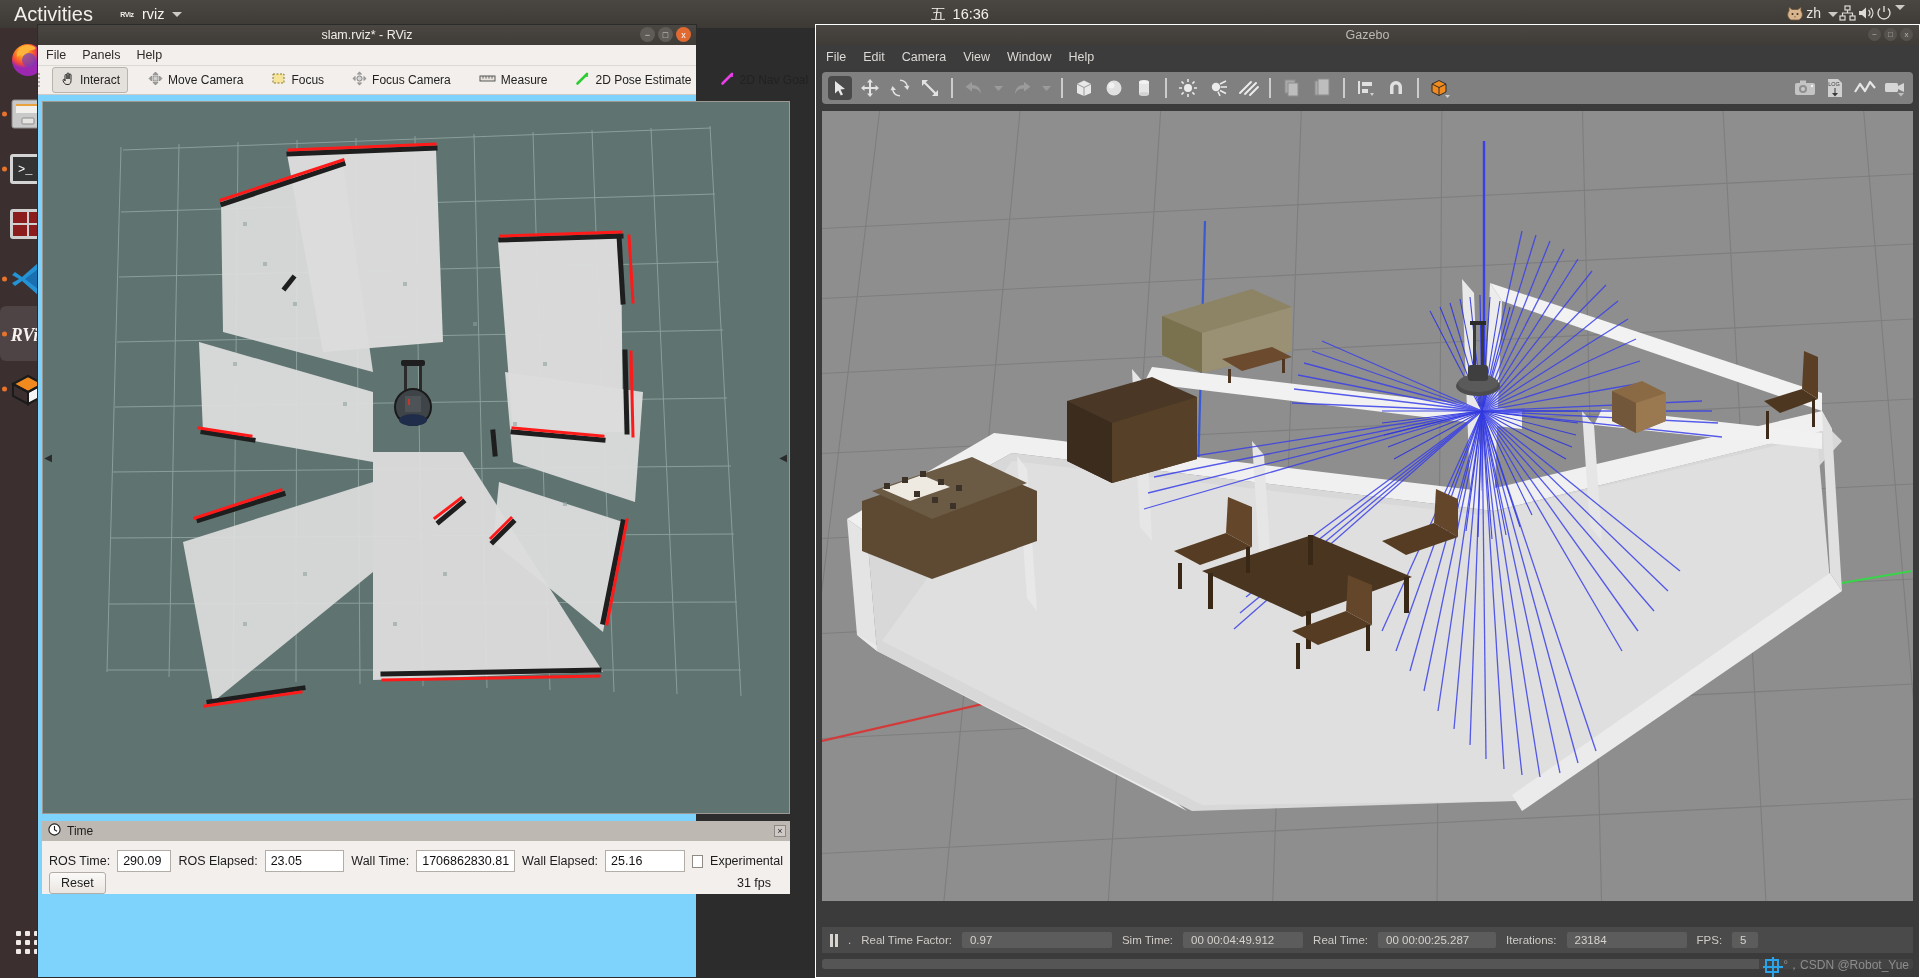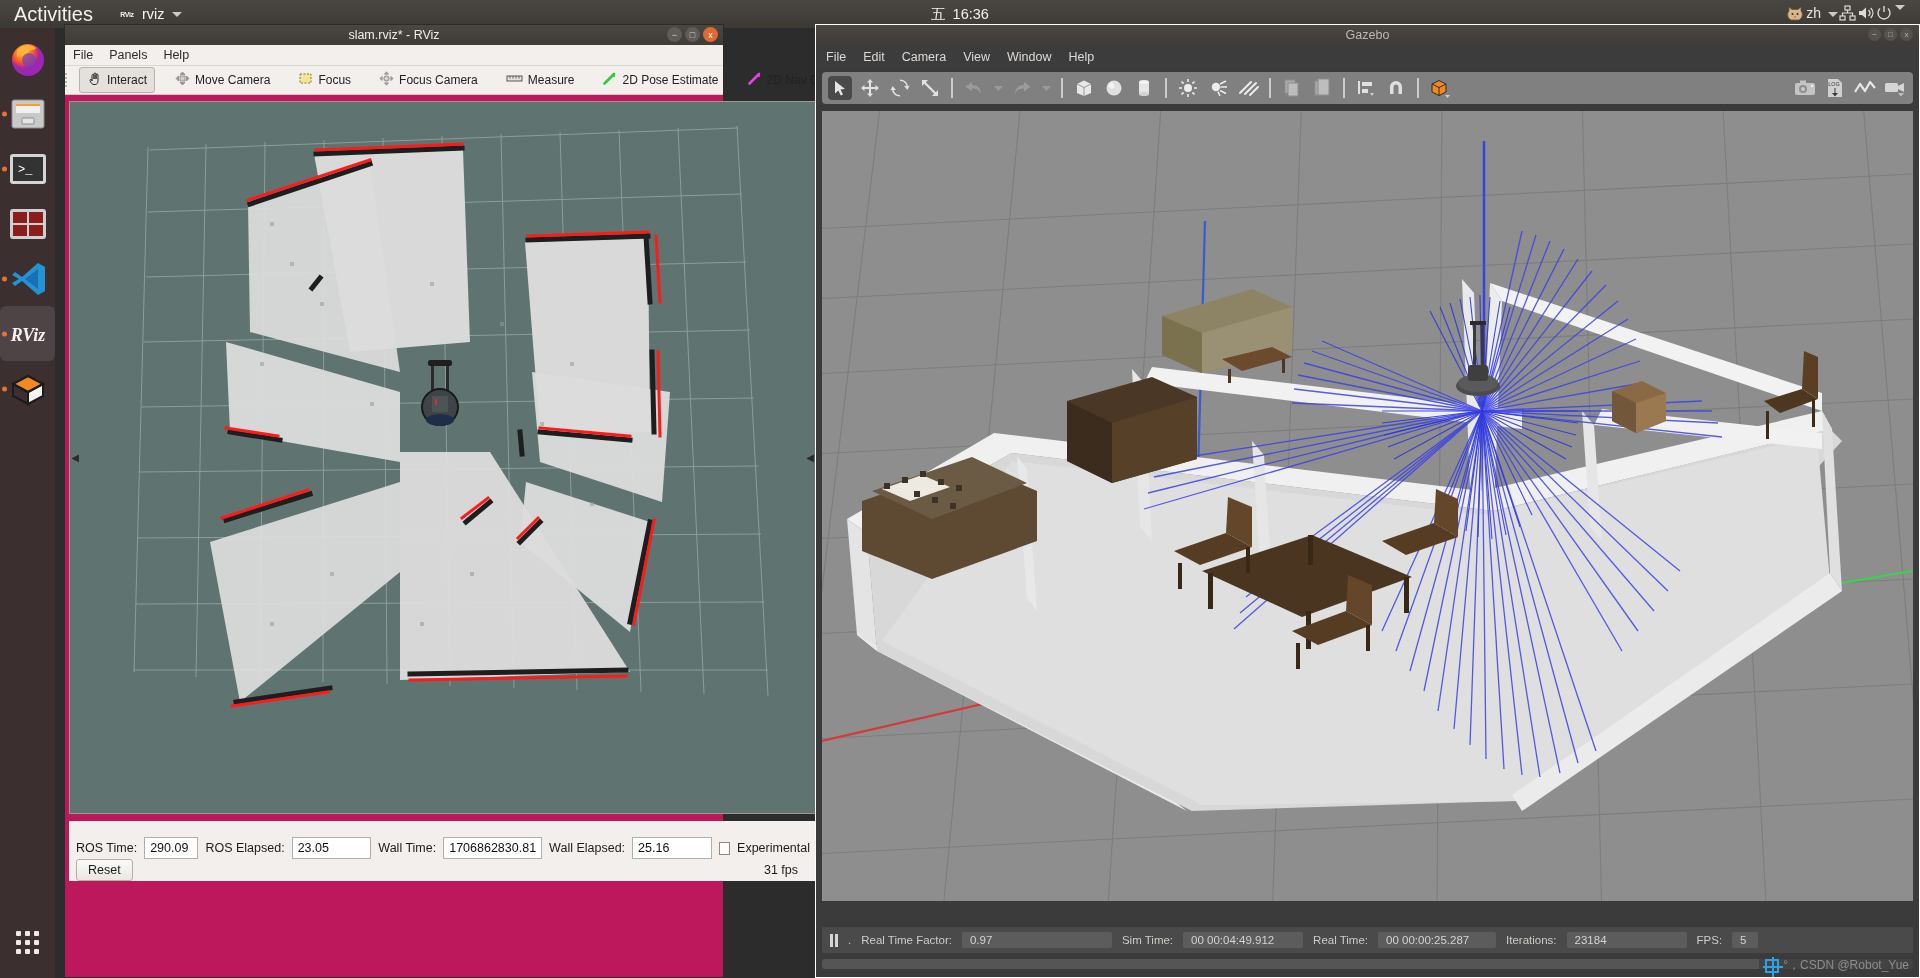--- a/index.html
+++ b/index.html
@@ -60,22 +60,22 @@
   }
   .dock-grid {
     position: absolute; left: 0; bottom: 12px; width: 55px; height: 48px;
     display: flex; align-items: center; justify-content: center;
   }
   .gridsq { display: grid; grid-template-columns: repeat(3,5px); gap: 4px; }
   .gridsq i { width: 5px; height: 5px; background: #efeae6; border-radius: 1px; display:block; }
 
   
   .rviz-win {
-    position: absolute; left: 64px; top: 24px; width: 660px; height: 954px;
-    background: #be185d; border: 1px solid #2b2b2b;
+    position: absolute; left: 37px; top: 24px; width: 660px; height: 954px;
+    background: #7dd3fc; border: 1px solid #2b2b2b;
   }
   .win-title {
     height: 20px; background: linear-gradient(#4a4743,#3f3c38);
     color: #efece9; font-size: 12.5px; display: flex; align-items: center;
     justify-content: center; position: relative;
   }
   .win-btns { position: absolute; right: 5px; top: 2px; display: flex; gap: 3px; }
   .wb { width: 15px; height: 15px; border-radius: 50%; display:flex; align-items:center;
         justify-content:center; font-size: 9px; color:#3a3a3a; }
   .wb.min { background: #5f5b56; color:#d8d4d0; }
@@ -124,21 +124,21 @@
   .timepanel {
     position: absolute; left: 4px; top: 796px; width: 748px; height: 152px;
   }
   .tp-header {
     height: 20px; background: #bdb8b2; display: flex; align-items: center;
     gap: 6px; padding: 0 6px; font-size: 12px; color: #1e1e1e; position: relative;
   }
   .tp-close { position:absolute; right: 4px; top: 4px; width: 12px; height: 12px;
     background: #cfcac5; border: 1px solid #8d8882; font-size: 9px; line-height: 10px;
     text-align: center; color: #2b2b2b; }
-  .tp-body { background: #f2efec; padding: 16px 7px 0 7px; }
+  .tp-body { background: #f2efec; padding: 9px 7px 0 7px; }
   .tp-row { display: flex; align-items: center; gap: 7px; font-size: 12.5px; color: #1c1c1c; }
   .tp-row .lbl { white-space: nowrap; }
   .field {
     border: 1px solid #b3ada7; background: #fff; height: 22px; line-height: 20px;
     padding: 0 5px; font-size: 12.5px; color: #111;
   }
   .chk { width: 13px; height: 13px; border: 1px solid #8f8a84; background: #fff;
          display:inline-block; }
   .tp-row2 { display:flex; align-items:center; justify-content: space-between;
              padding-right: 12px; }
@@ -557,20 +557,30 @@
           <ellipse cx="370" cy="318" rx="14" ry="6" fill="#1f2d4a"></ellipse>
           <rect x="362" y="294" width="16" height="16" fill="#4d5357"></rect>
           <rect x="365" y="297" width="2" height="6" fill="#c0392b"></rect>
         </g>
       </svg>
       <span class="view-left-arrow">◀</span>
       <span class="view3d-right-arrow">◀</span>
     </div>
 
     <div class="timepanel">
+      <div class="tp-header">
+        <span>
+          <svg width="13" height="13" viewBox="0 0 13 13">
+            <circle cx="6.5" cy="6.5" r="5.6" fill="#fff" stroke="#1e1e1e" stroke-width="1.1"></circle>
+            <path d="M6.5 3 L6.5 6.8 L9 8.2" fill="none" stroke="#1e1e1e" stroke-width="1.1"></path>
+          </svg>
+        </span>
+        <span>Time</span>
+        <span class="tp-close">×</span>
+      </div>
       <div class="tp-body">
         <div class="tp-row">
           <span class="lbl">ROS Time:</span>
           <span class="field" style="width:62px;">290.09</span>
 
           <span class="lbl">ROS Elapsed:</span>
           <span class="field" style="width:92px;">23.05</span>
 
           <span class="lbl">Wall Time:</span>
           <span class="field" style="width:100px;">1706862830.81</span>

